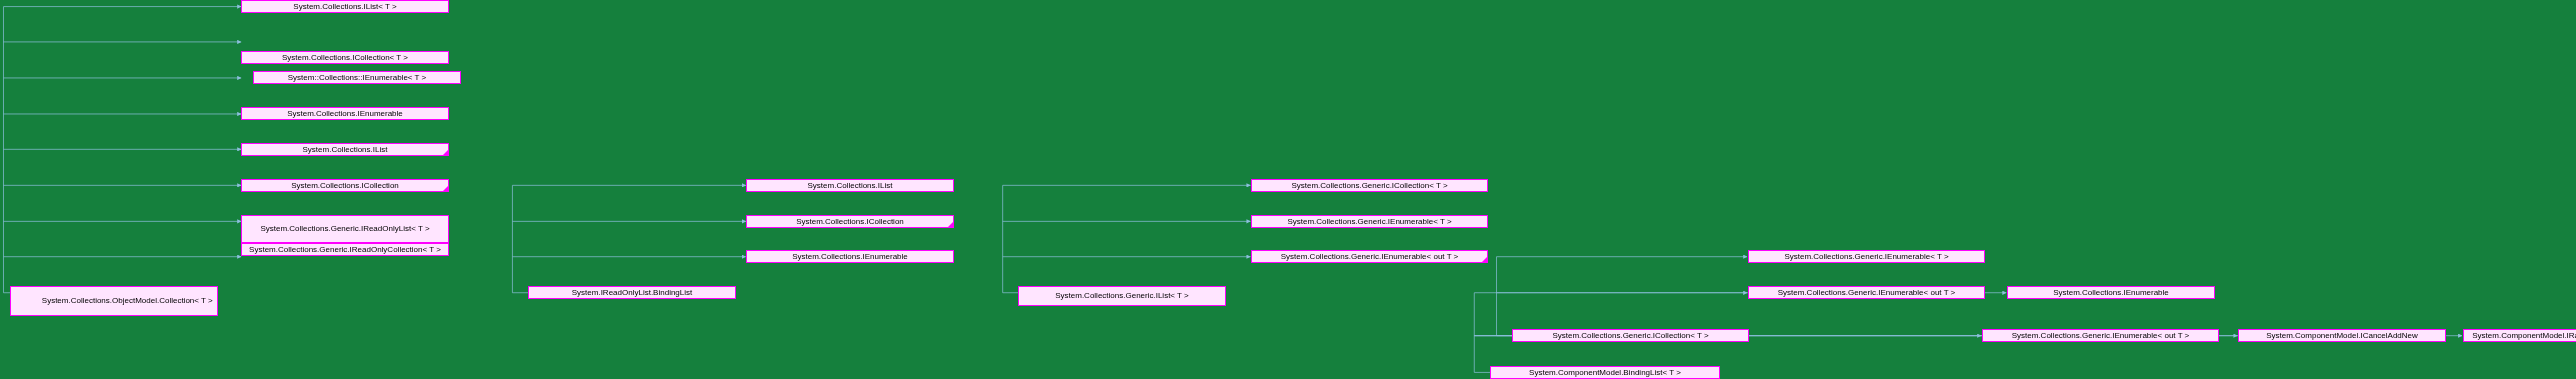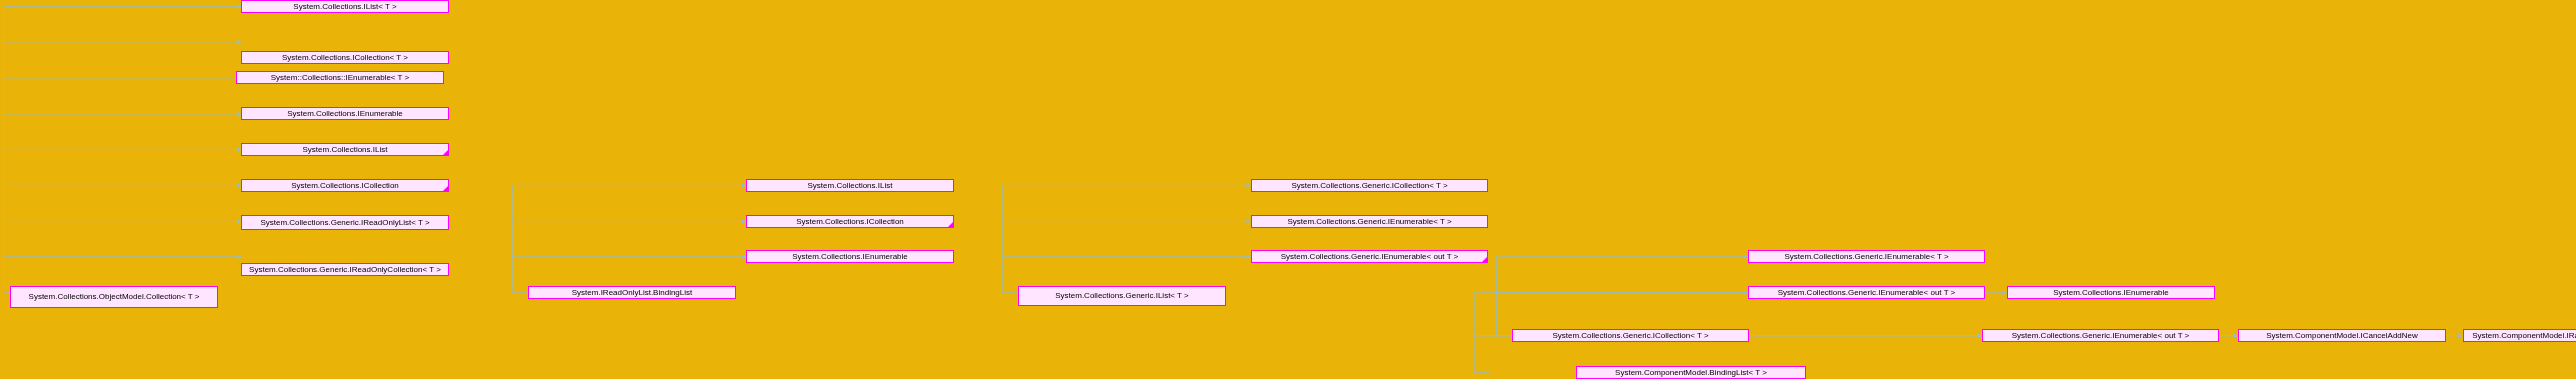--- a/index.html
+++ b/index.html
@@ -8,21 +8,21 @@
     padding: 0;
     background: #ffffff;
   }
   body {
     font-family: "Liberation Sans", "DejaVu Sans", sans-serif;
   }
   #graph {
     position: relative;
     width: 2576px;
     height: 379px;
-    background: #eab308;
+    background: #15803d;
     overflow: hidden;
   }
   #edges {
     position: absolute;
     left: 0;
     top: 0;
     width: 2576px;
     height: 379px;
     pointer-events: none;
   }
@@ -102,39 +102,39 @@
         <path d="M 2053 467.6709323583181 L 3429 467.6709323583181" stroke="#8cbfdd" stroke-width="1" fill="none" marker-end="url(#arrow)"></path>
       </g>
   </svg>
   <div id="node-layer">
       <div class="node" style="left: 241px; top: 0px; width: 208px; height: 13px;">
         <span class="label">System.Collections.IList&lt; T &gt;</span>
       </div>
       <div class="node" style="left: 241px; top: 35px; width: 208px; height: 13px; margin-top: 16px;">
         <span class="label">System.Collections.ICollection&lt; T &gt;</span>
       </div>
-      <div class="node" style="left: 236px; top: 71px; width: 208px; height: 13px;">
+      <div class="node" style="left: 253px; top: 71px; width: 208px; height: 13px;">
         <span class="label">System::Collections::IEnumerable&lt; T &gt;</span>
       </div>
       <div class="node" style="left: 241px; top: 107px; width: 208px; height: 13px;">
         <span class="label">System.Collections.IEnumerable</span>
       </div>
       <div class="node folded" style="left: 241px; top: 143px; width: 208px; height: 13px;">
         <span class="label">System.Collections.IList</span>
       </div>
       <div class="node folded" style="left: 241px; top: 179px; width: 208px; height: 13px;">
         <span class="label">System.Collections.ICollection</span>
       </div>
-      <div class="node" style="left: 241px; top: 215px; width: 208px; height: 15px;">
+      <div class="node" style="left: 241px; top: 215px; width: 208px; height: 28px;">
         <span class="label">System.Collections.Generic.IReadOnlyList&lt; T &gt;</span>
       </div>
-      <div class="node" style="left: 241px; top: 263px; width: 208px; height: 13px;">
+      <div class="node" style="left: 241px; top: 243px; width: 208px; height: 13px;">
         <span class="label">System.Collections.Generic.IReadOnlyCollection&lt; T &gt;</span>
       </div>
-      <div class="node" style="left: 10px; top: 286px; width: 208px; height: 22px;">
+      <div class="node" style="left: 10px; top: 286px; width: 208px; height: 30px; justify-content: flex-end;">
         <span class="label">System.Collections.ObjectModel.Collection&lt; T &gt;</span>
       </div>
       <div class="node" style="left: 746px; top: 179px; width: 208px; height: 13px;">
         <span class="label">System.Collections.IList</span>
       </div>
       <div class="node folded" style="left: 746px; top: 215px; width: 208px; height: 13px;">
         <span class="label">System.Collections.ICollection</span>
       </div>
       <div class="node" style="left: 746px; top: 250px; width: 208px; height: 13px;">
         <span class="label">System.Collections.IEnumerable</span>
@@ -168,18 +168,18 @@
       </div>
       <div class="node" style="left: 1982px; top: 329px; width: 237px; height: 13px;">
         <span class="label">System.Collections.Generic.IEnumerable&lt; out T &gt;</span>
       </div>
       <div class="node" style="left: 2238px; top: 329px; width: 208px; height: 13px;">
         <span class="label">System.ComponentModel.ICancelAddNew</span>
       </div>
       <div class="node" style="left: 2463px; top: 329px; width: 208px; height: 13px;">
         <span class="label">System.ComponentModel.IRaiseItemChangedEvents</span>
       </div>
-      <div class="node" style="left: 1576px; top: 366px; width: 230px; height: 13px;">
+      <div class="node" style="left: 1490px; top: 366px; width: 230px; height: 13px;">
         <span class="label">System.ComponentModel.BindingList&lt; T &gt;</span>
       </div>
     </div>
 </div>
 
 
 </body></html>

